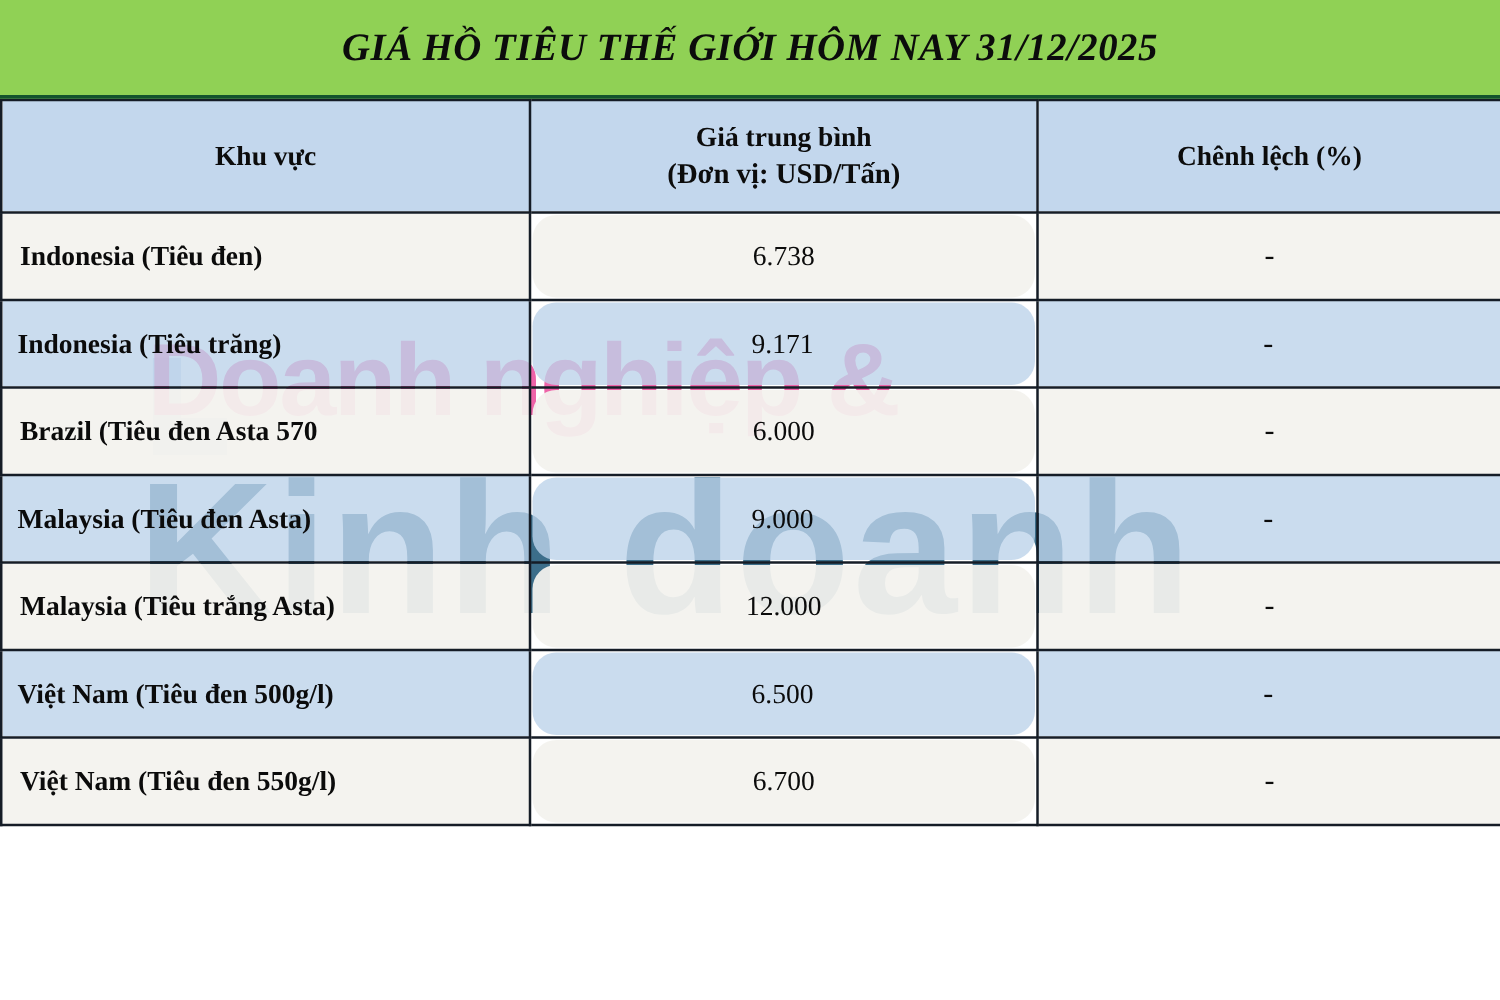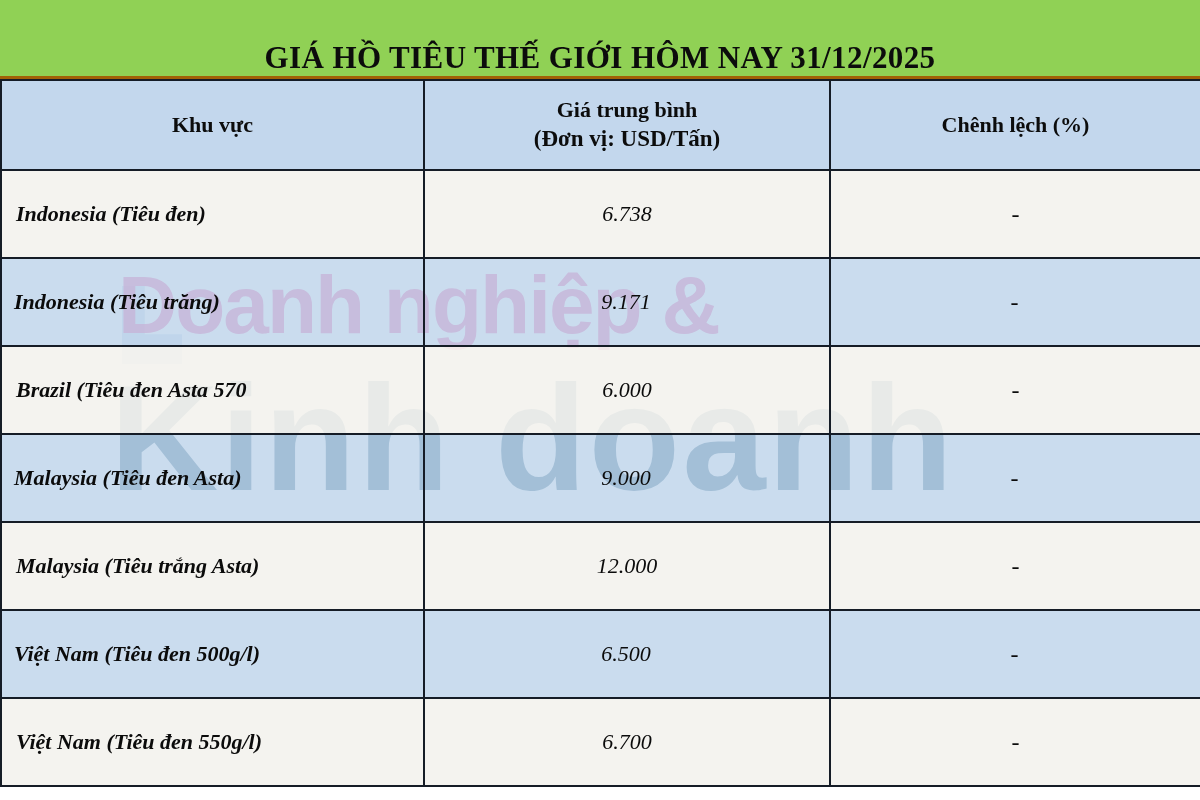--- a/index.html
+++ b/index.html
@@ -64,24 +64,25 @@
     opacity: 0.8;
     clip-path: polygon(0 0, 38% 0, 38% 62%, 100% 62%, 100% 100%, 0 100%);
   }
 
   
   .title-banner {
     position: relative;
     z-index: 2;
     height: 76px;
     background: #90d155;
-    border-bottom: 3px solid #a16207;
+    border-bottom: 3px solid #14532d;
     display: flex;
-    align-items: flex-end;
+    align-items: center;
     justify-content: center;
+    font-style: italic;
   }
   .title-text {
     font-family: "Liberation Serif", "DejaVu Serif", serif;
     font-weight: 700;
     font-size: 31px;
     letter-spacing: 0.4px;
     color: #0c0c0c;
     text-align: center;
     white-space: nowrap;
   }
@@ -114,38 +115,39 @@
     color: #0c0c0c;
     text-align: center;
     line-height: 1.32;
   }
   thead th .sub {
     display: block;
     font-size: 23px;
     font-weight: 700;
   }
 
-  tbody tr { height: 88px; font-style: italic; }
+  tbody tr { height: 70px; }
   tbody td {
     font-family: "Liberation Serif", "DejaVu Serif", serif;
     font-size: 22px;
     color: #0b0b0b;
     background: transparent;
   }
   tbody tr.row-light td { background-color: rgba(243, 242, 238, 0.94); }
   tbody tr.row-blue  td { background-color: rgba(189, 211, 234, 0.80); padding-left: 12px; }
 
   td.cell-region {
     text-align: left;
     font-weight: 700;
     padding-left: 14px;
   }
   td.cell-price {
     text-align: center;
     font-weight: 400;
+    border-radius: 21px;
   }
   td.cell-change {
     text-align: center;
     font-weight: 400;
     font-size: 24px;
   }
 </style>
 </head>
 <body>
 

